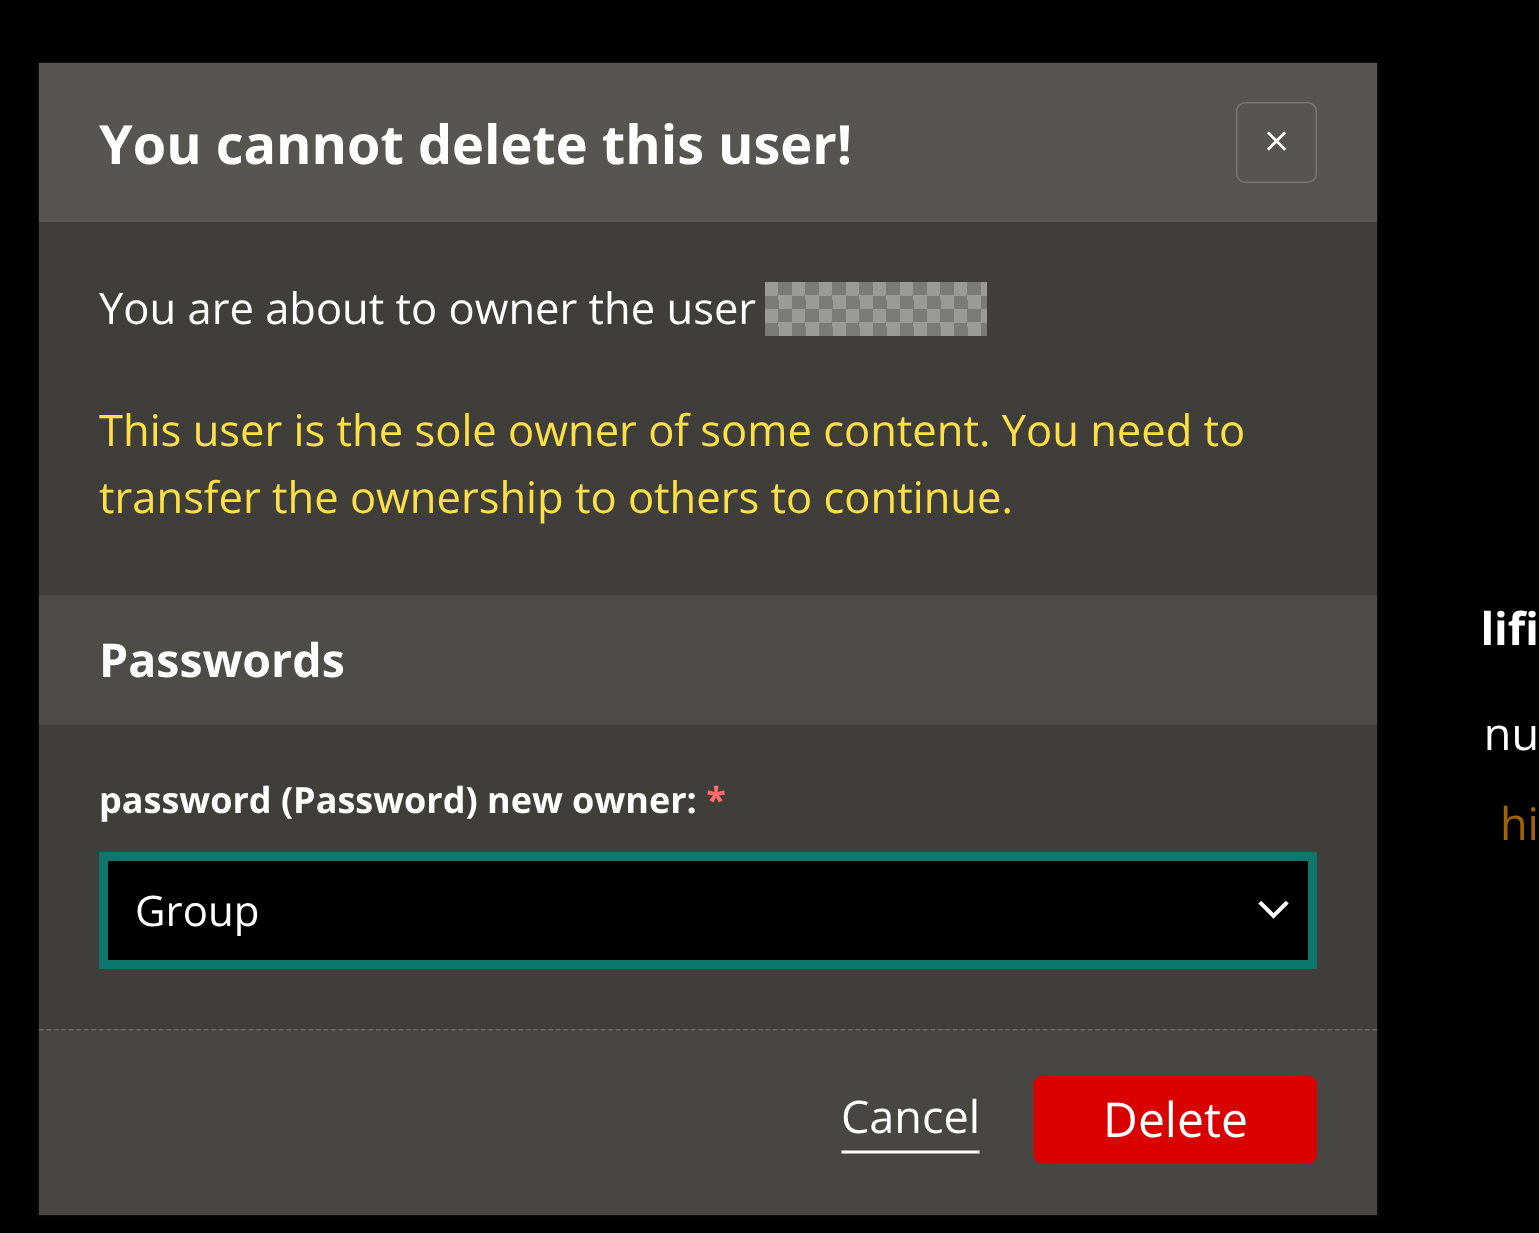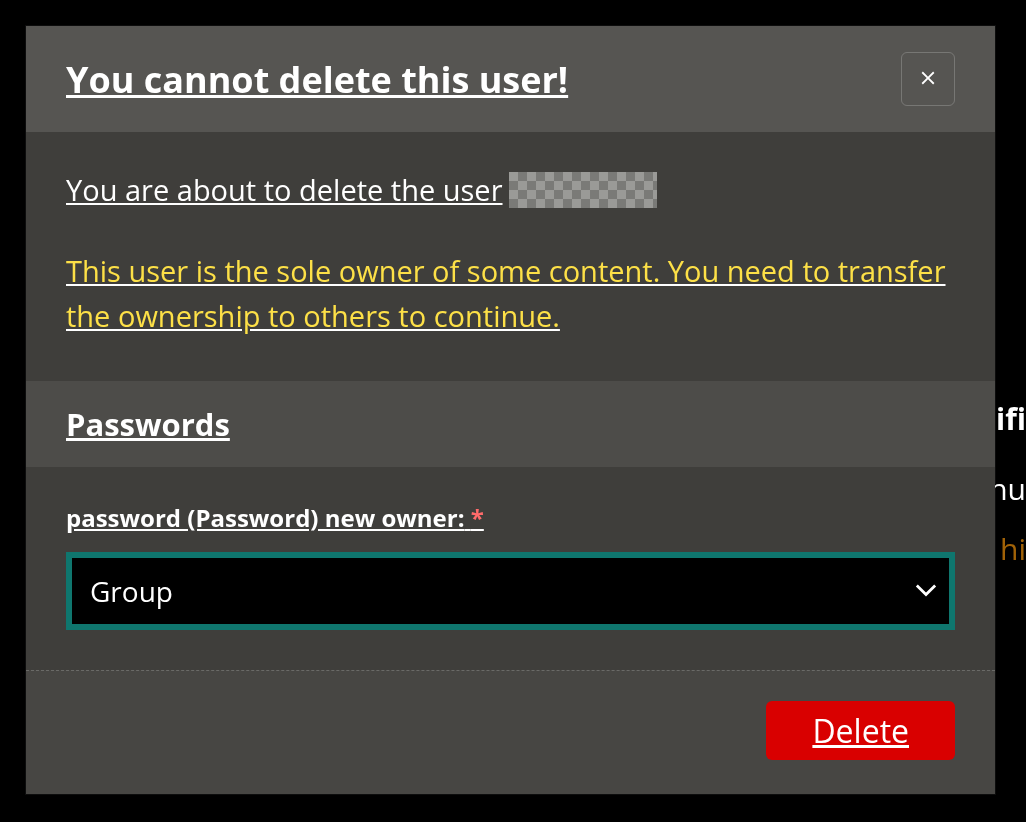--- a/index.html
+++ b/index.html
@@ -39,25 +39,24 @@
     .bg-text-3 {
       position: absolute;
       right: 0;
       top: 528px;
       color: #a16207;
       font-size: 30px;
     }
     .modal {
       position: absolute;
       left: 26px;
-      top: 26px;
-      width: 969px;
+      top: 42px;
+      width: 892px;
       background: #3f3e3b;
       box-shadow: 0 0 0 1px rgba(255,255,255,0.05);
-      text-decoration: underline;
     }
     .modal-header {
       background: #565552;
       padding: 26px 40px;
       display: flex;
       align-items: center;
       justify-content: space-between;
     }
     .modal-title {
       font-size: 36px;
@@ -204,21 +203,21 @@
       <span>
         <svg viewBox="0 0 24 24">
             <path d="M19 6.41 17.59 5 12 10.59 6.41 5 5 6.41 10.59 12 5 17.59 6.41 19 12 13.41 17.59 19 19 17.59 13.41 12z"></path>
           </svg>
       </span>
     </button>
   </div>
 
   <div class="modal-body">
     <div class="body-line-1">
-      <span>You are about to delete the user</span>
+      <span>You are about to owner the user</span>
       <span class="redacted"></span>
     </div>
     <div class="body-line-2">This user is the sole owner of some content. You need to transfer the ownership to others to continue.</div>
   </div>
 
   <div class="section-header">
     <div class="section-title">Passwords</div>
   </div>
 
   <div class="field-area">
@@ -232,16 +231,17 @@
       </select>
       <span class="select-chevron">
         <svg viewBox="0 0 24 14">
             <path d="M2 2l10 10L22 2" stroke="#fff" stroke-width="3" fill="none"></path>
           </svg>
       </span>
     </div>
   </div>
 
   <div class="modal-footer">
+    <button class="cancel-btn">Cancel</button>
     <button class="delete-btn">Delete</button>
   </div>
 
 </div>
 
 </body></html>

